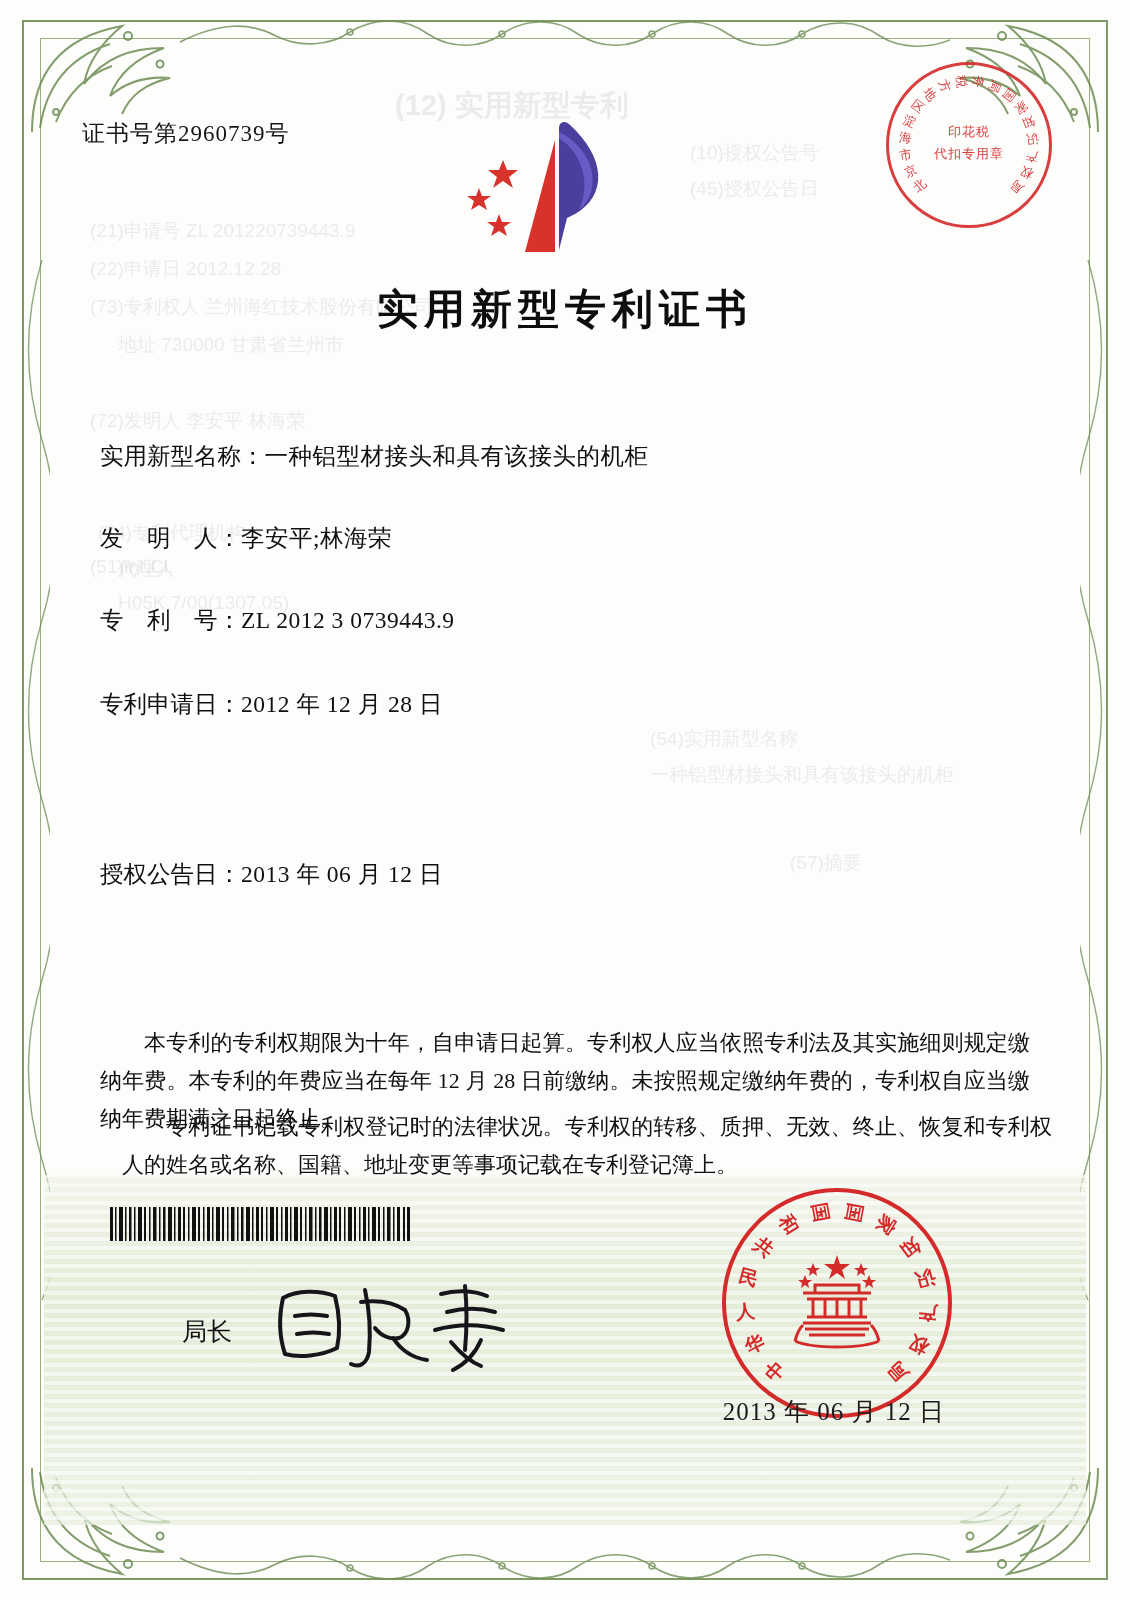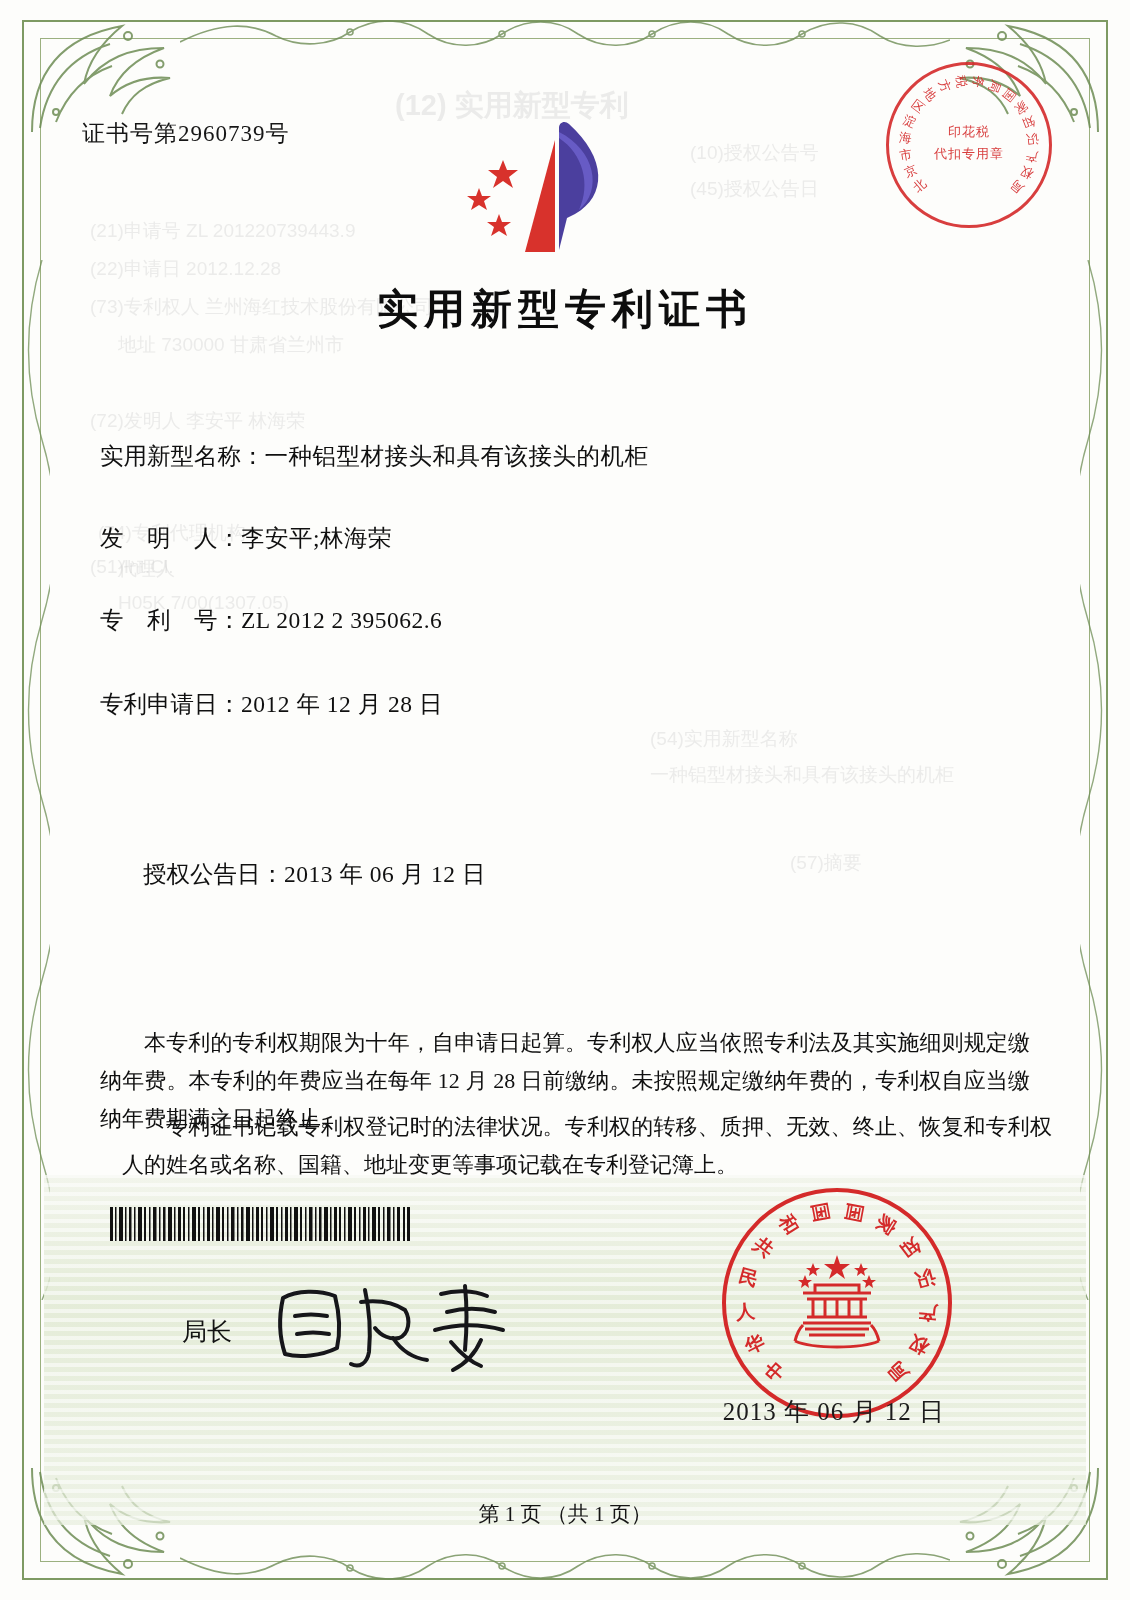--- a/index.html
+++ b/index.html
@@ -158,21 +158,21 @@
     letter-spacing: .5px;
   }
   .field .lbl { letter-spacing: 0px; }
   .field .val { letter-spacing: .5px; }
 
   .f1 { top: 440px; }
   .f2 { top: 522px; }
   .f3 { top: 604px; }
   .f4 { top: 688px; }
   .f5 { top: 772px; }
-  .f6 { top: 858px; margin-left: 43px; }
+  .f6 { top: 858px; }
 
   
   .para {
     position: absolute;
     left: 100px;
     width: 930px;
     font-size: 22px;
     line-height: 38px;
     text-align: justify;
     color: #101010;
@@ -413,21 +413,21 @@
 
   <div class="main-title">实用新型专利证书</div>
 
   <div class="field f1">
     <span class="lbl">实用新型名称：</span><span class="val">一种铝型材接头和具有该接头的机柜</span>
   </div>
   <div class="field f2">
     <span class="lbl">发　明　人：</span><span class="val">李安平;林海荣</span>
   </div>
   <div class="field f3">
-    <span class="lbl">专　利　号：</span><span class="val">ZL 2012 2 395062.6</span>
+    <span class="lbl">专　利　号：</span><span class="val">ZL 2012 3 0739443.9</span>
   </div>
   <div class="field f4">
     <span class="lbl">专利申请日：</span><span class="val">2012 年 12 月 28 日</span>
   </div>
   <div class="field f6">
     <span class="lbl">授权公告日：</span><span class="val">2013 年 06 月 12 日</span>
   </div>
 
   <div class="para p2">本专利的专利权期限为十年，自申请日起算。专利权人应当依照专利法及其实施细则规定缴纳年费。本专利的年费应当在每年 12 月 28 日前缴纳。未按照规定缴纳年费的，专利权自应当缴纳年费期满之日起终止。</div>
   <div class="para p3">专利证书记载专利权登记时的法律状况。专利权的转移、质押、无效、终止、恢复和专利权人的姓名或名称、国籍、地址变更等事项记载在专利登记簿上。</div>
@@ -561,14 +561,13 @@
           <polygon points="86,26 88,31 93,31 89,34 90,39 86,36 82,39 83,34 79,31 84,31"></polygon>
           <polygon points="30,14 32,19 37,19 33,22 34,27 30,24 26,27 27,22 23,19 28,19"></polygon>
           <polygon points="22,26 24,31 29,31 25,34 26,39 22,36 18,39 19,34 15,31 20,31"></polygon>
         </g>
       </svg>
     </div>
   </div>
 
   <div class="seal-date">2013 年 06 月 12 日</div>
 
-  <div class="page-foot">第 1 页 （共 1 页）</div>
 </div>
 
 </body></html>

